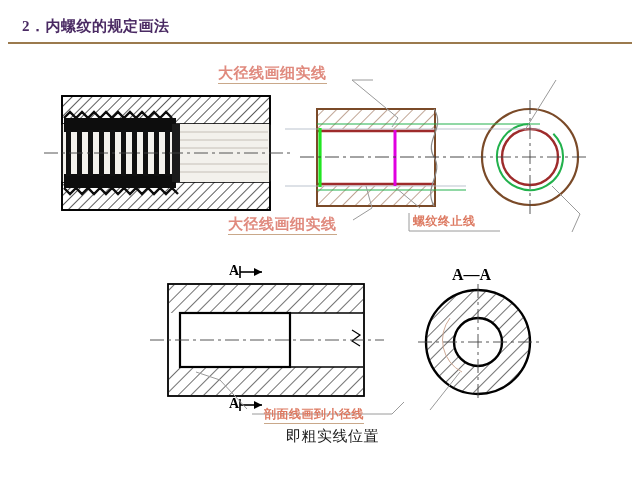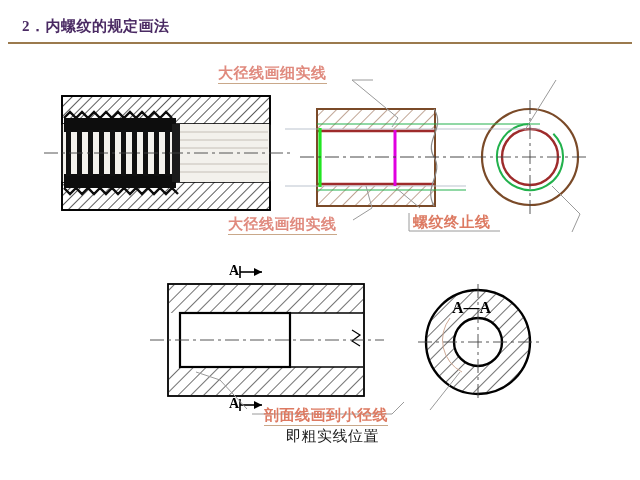--- a/index.html
+++ b/index.html
@@ -27,21 +27,21 @@
 
   
   .lbl{
     position:absolute;white-space:nowrap;
     font-family:"Liberation Serif","DejaVu Serif",serif;
     font-weight:bold;
     letter-spacing:.5px;
   }
   .lbl-pink{ color:#e08a7e; font-size:15px; }
   .lbl-red { color:#d4493c; font-size:15px; }
-  .lbl-orange{ color:#dd7a62; font-size:15px;font-family:Liberation Mono, monospace; }
+  .lbl-orange{ color:#dd7a62; font-size:12px;font-family:Liberation Mono, monospace; }
   .lbl-black{ color:#1a1a1a; font-size:15px; font-weight:normal;}
   .lbl-ul{ border-bottom:1.5px solid #c9a88a; }
 
   .secmark{
     position:absolute;
     font-family:"Liberation Serif","DejaVu Serif",serif;
     font-weight:bold;font-size:14px;color:#000;
   }
 
   svg{position:absolute;left:0;top:0;overflow:visible;}
@@ -229,15 +229,15 @@
 
 
   <div class="lbl lbl-black" style="left:286px;top:427px;">即粗实线位置</div>
 
   <div class="lbl lbl-orange lbl-ul" style="left:264px;top:406px;">剖面线画到小径线</div>
 
   <div class="secmark" style="left:229px;top:263px;">A</div>
 
   <div class="secmark" style="left:229px;top:396px;">A</div>
 
-  <div class="secmark" style="left:452px;top:266px;font-size:16px;margin-top:33px;">A—A</div>
+  <div class="secmark" style="left:452px;top:266px;font-size:16px;">A—A</div>
 
 </div>
 
 </body></html>

